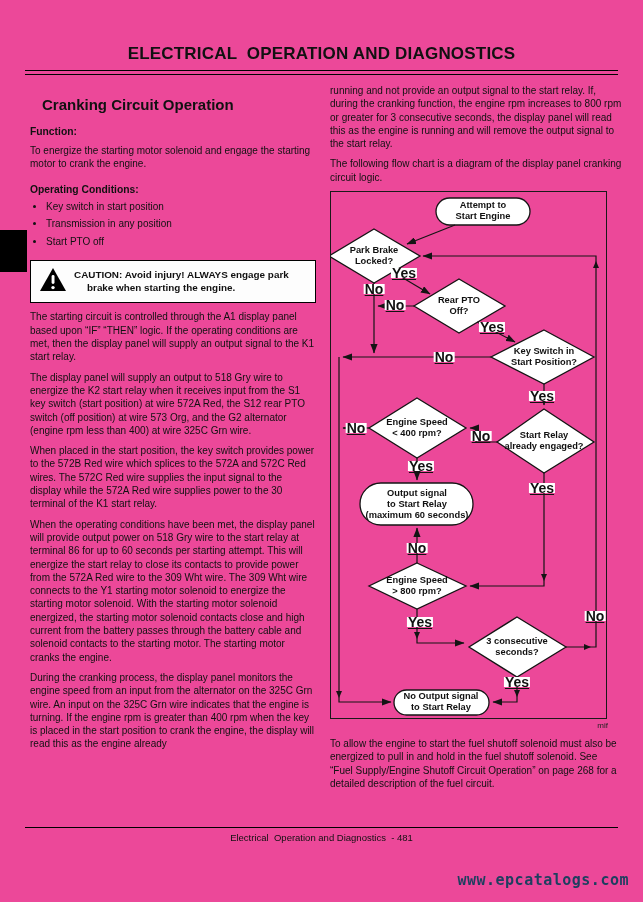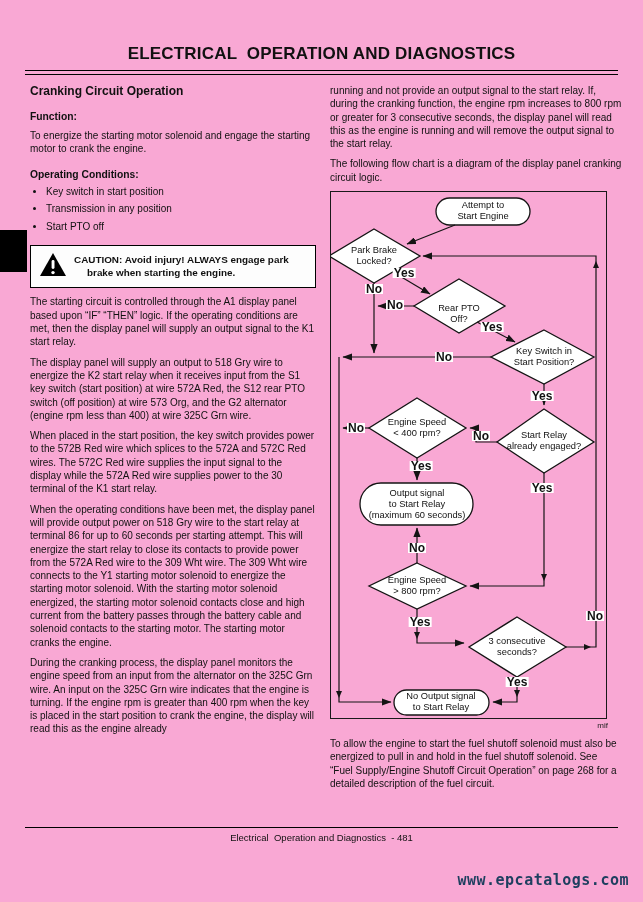--- a/index.html
+++ b/index.html
@@ -1,41 +1,41 @@
 <!DOCTYPE html>
 <html><head>
 <meta charset="utf-8">
 <style>
   html,body{margin:0;padding:0;background:#e8e8e8;}
-  .page{position:relative;width:643px;height:902px;background:#f9a8d4;overflow:hidden;
+  .page{position:relative;width:643px;height:902px;background:#ec4899;overflow:hidden;
         font-family:"Liberation Sans",sans-serif;color:#111;}
   .chapter-tab{position:absolute;left:0;top:230px;width:27px;height:42px;background:#000;}
   .doc-title{position:absolute;left:0;top:44px;width:100%;text-align:center;
              font-size:17px;font-weight:bold;letter-spacing:.2px;white-space:pre;}
   .rule-double{position:absolute;left:25px;right:25px;top:70px;height:3px;
                border-top:1.7px solid #000;border-bottom:1px solid #000;}
   .col-left{position:absolute;left:30px;top:84px;width:286px;}
   .col-right{position:absolute;left:330px;top:84px;width:292px;}
-  .section-title{font-size:12px;font-weight:bold;margin:0;}
+  .section-title{font-size:15px;font-weight:bold;margin:12px;}
   .sub-heading{font-size:10.3px;font-weight:bold;margin:13px 0 0;}
   p.body{font-size:10px;line-height:13.3px;margin:7px 0 0;}
   ul.conditions{margin:5px 0 0 16px;padding:0;list-style:disc;}
   ul.conditions li{font-size:10px;line-height:13.3px;margin:0 0 4.5px;}
   .caution-box{margin-top:12px;border:1.6px solid #000;background:#fdfdfd;
                display:flex;align-items:center;gap:7px;padding:6px 6px 6px 8px;justify-content:space-between;}
   .caution-text{font-size:9.9px;font-weight:bold;line-height:12.5px;
                 padding-left:13px;text-indent:-13px;width:236px;}
   
   .flowchart{position:relative;margin-top:7px;width:275px;height:526px;border:1.2px solid #1a1a1a;}
   .flowchart svg{position:absolute;left:0;top:0;}
   .fc-node{position:absolute;transform:translate(-50%,-50%);text-align:center;
-           font-size:9.3px;font-weight:normal;line-height:10.8px;white-space:nowrap;}
+           font-size:9.3px;font-weight:bold;line-height:10.8px;white-space:nowrap;}
   .fc-node span{display:block;}
-  .fc-tag{position:absolute;transform:translate(-50%,-50%);font-size:12px;font-weight:bold;
-          background:#fff;padding:0 1px;line-height:10px;white-space:nowrap;}
+  .fc-tag{position:absolute;transform:translate(-50%,-50%);font-size:14px;font-weight:bold;
+          background:#fff;padding:0 1px;line-height:10px;white-space:nowrap;text-decoration:underline;}
   .fc-caption{font-size:8px;color:#222;text-align:right;margin:2px 14px 0 0;}
   .footer-rule{position:absolute;left:25px;right:25px;top:827px;border-top:1.8px solid #000;}
   .footer-text{position:absolute;left:0;top:832px;width:100%;text-align:center;
                font-size:9.5px;white-space:pre;}
   .watermark{position:absolute;right:14px;top:871px;font-family:"DejaVu Sans Mono",monospace;
              font-weight:bold;font-size:15px;letter-spacing:.5px;}
 </style>
 </head>
 <body>
 
@@ -133,21 +133,21 @@
       </svg>
 
       <div class="fc-node" style="left:152px;top:19px">
         <span>Attempt to</span>
         <span>Start Engine</span>
       </div>
       <div class="fc-node" style="left:43px;top:64px">
         <span>Park Brake</span>
         <span>Locked?</span>
       </div>
-      <div class="fc-node" style="left:128px;top:122px">
+      <div class="fc-node" style="left:128px;top:114px">
         <span>Rear PTO</span>
         <span>Off?</span>
       </div>
       <div class="fc-node" style="left:213px;top:165px">
         <span>Key Switch in</span>
         <span>Start Position?</span>
       </div>
       <div class="fc-node" style="left:213px;top:249px">
         <span>Start Relay</span>
         <span>already engaged?</span>

